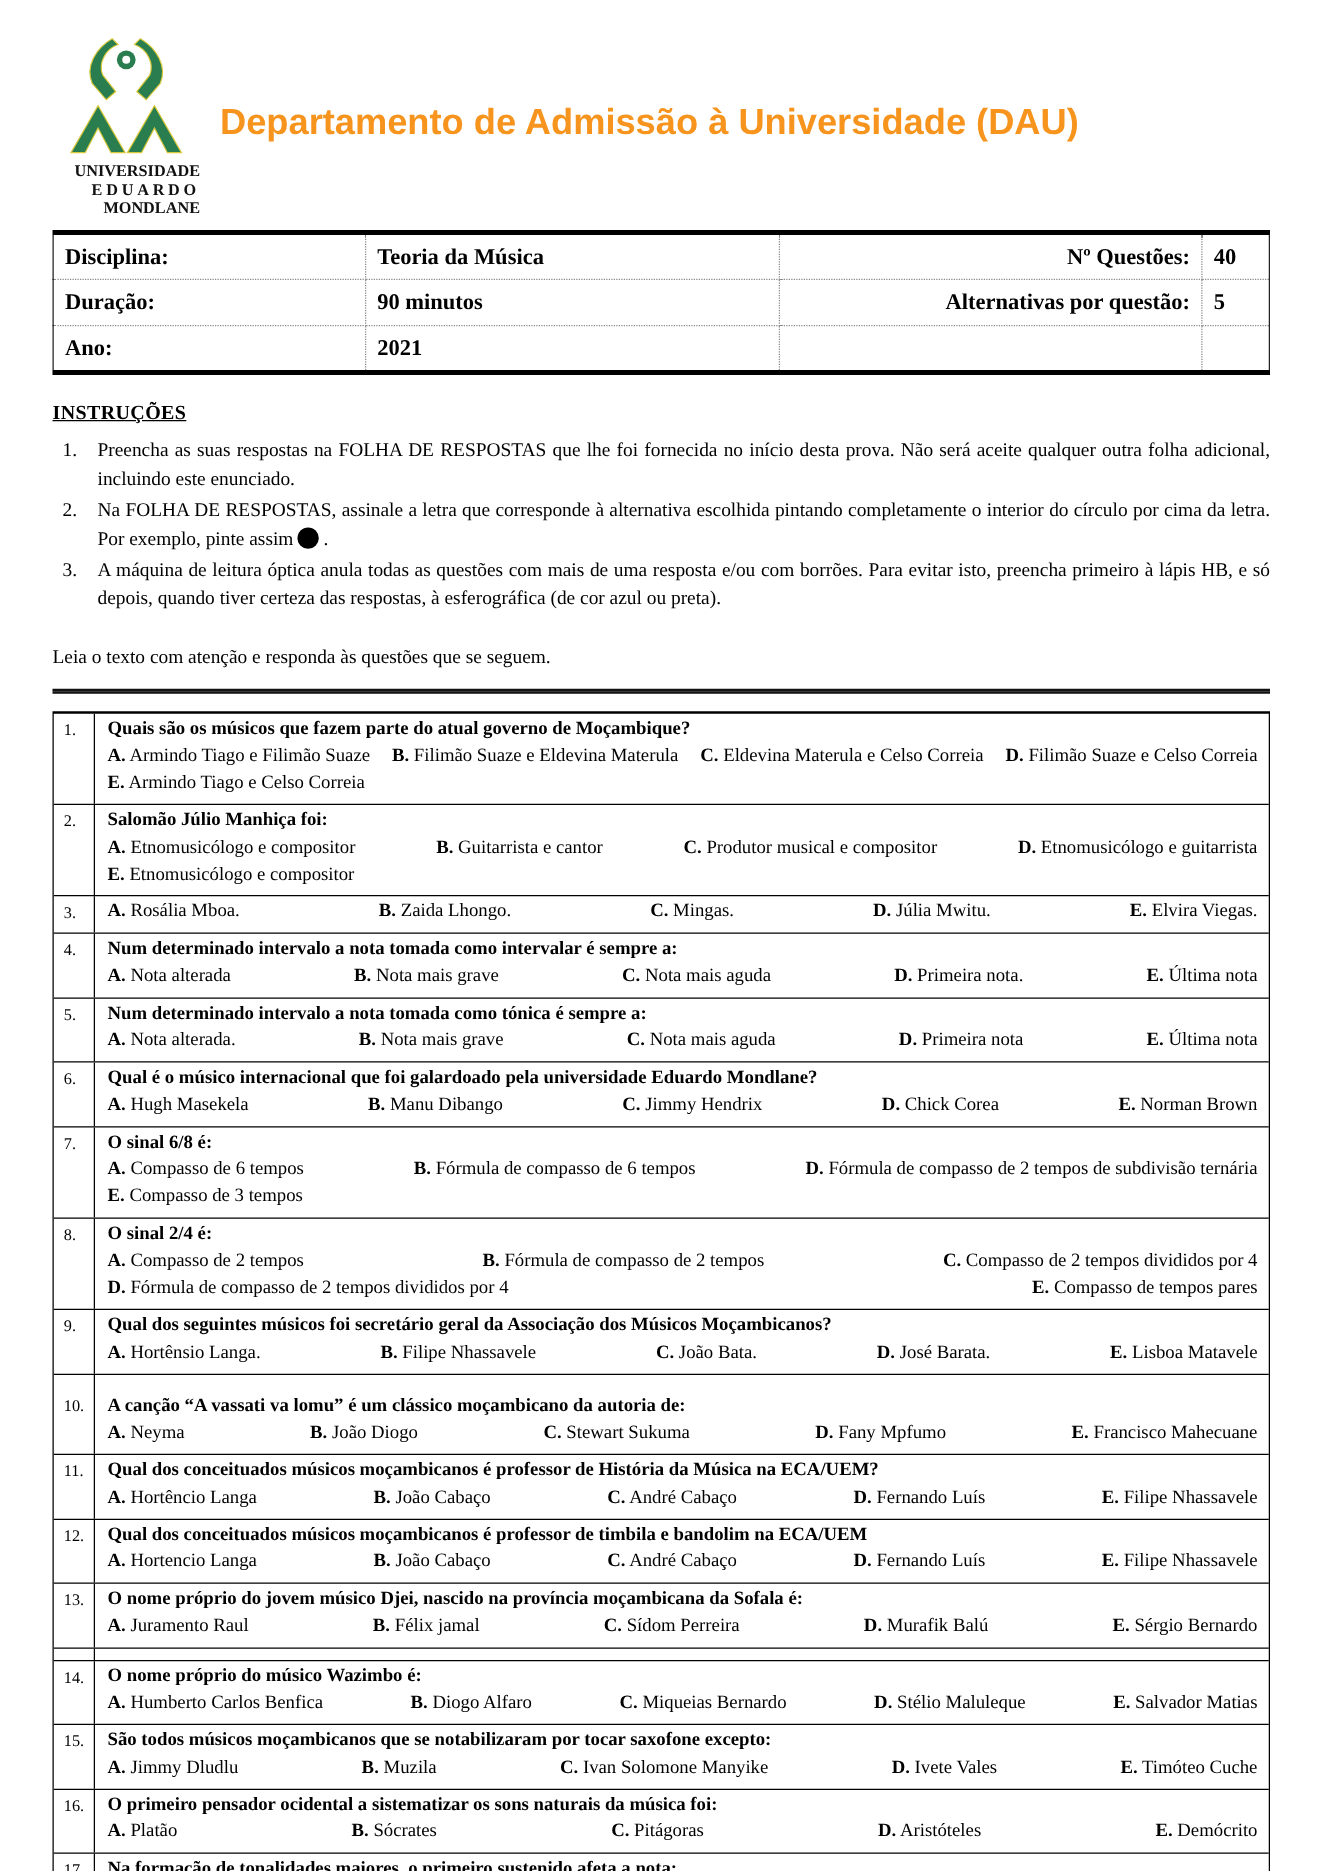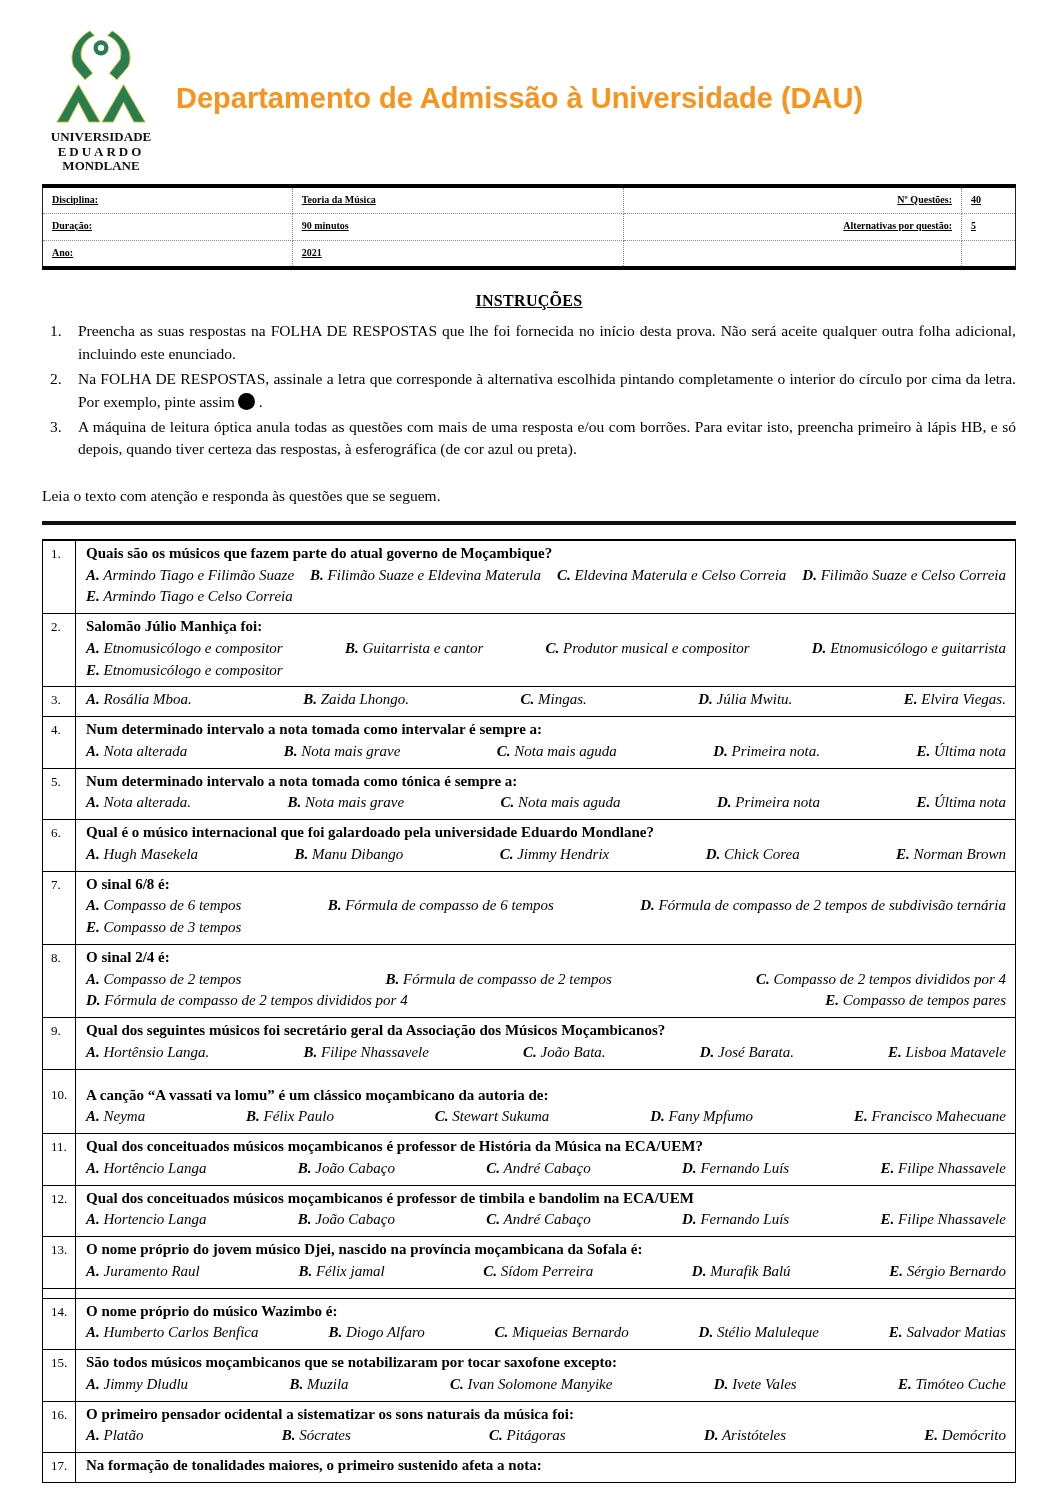--- a/index.html
+++ b/index.html
@@ -12,44 +12,44 @@
   html,body{ margin:0; padding:0; background:#ffffff; }
   body{
     width:1058px;
     color:#000;
     font-family:"Liberation Serif","DejaVu Serif",serif;
   }
   .page{ width:1058px; min-height:1497px; padding:26px 42px 40px; }
 
   
   .header{ display:flex; gap:16px; align-items:flex-start; }
-  .logo-block{ flex:0 0 118px; text-align:center; }
+  .logo-block{ flex:0 0 118px; text-align:right; }
   .logo-block svg{ width:94px; height:102px; display:block; margin:0 auto 2px; }
   .logo-text{ font-weight:bold; font-size:13px; line-height:1.12; color:#111; }
   .logo-text .l2{ letter-spacing:3px; }
   .titles{ padding-top:28px; font-family:"Liberation Sans","DejaVu Sans",sans-serif; }
   .title1{ font-size:27px; font-weight:bold; color:var(--green-title); }
   .title2{ font-size:29px; font-weight:bold; color:var(--orange-title); margin-top:28px; }
 
   
   table.info-table{
     width:100%; margin-top:10px; border-collapse:collapse;
     border-top:4px solid #000; border-bottom:4px solid #000;
     border-left:1.5px solid #222; border-right:1.5px solid #222;
   }
   table.info-table td{
     border:1px dotted #8a8a8a;
     padding:6px 9px 7px;
-    font-weight:bold; font-size:10px; line-height:1.25;text-decoration:underline;
+    font-weight:bold; font-size:18px; line-height:1.25;
   }
   table.info-table td.right{ text-align:right; }
 
   
   .instr-heading{
-    text-align:center; font-weight:bold; text-decoration:underline;
+    font-weight:bold; text-decoration:underline;
     font-size:16px; margin:22px 0 10px; letter-spacing:.3px;
   }
   .instr-item{ display:flex; font-size:15.5px; line-height:1.45; margin-bottom:3px; }
   .instr-num{ flex:0 0 36px; padding-left:8px; }
   .instr-text{ flex:1; text-align:justify; }
   .dot{
     display:inline-block; width:17px; height:17px; background:#000;
     border-radius:50%; vertical-align:-3px; margin:0 4px 0 3px;
   }
   .lead{ margin:26px 0 12px; font-size:15.5px; }
@@ -62,21 +62,21 @@
   
   .questions{ margin-top:14px; border:1.5px solid #000; border-top:2px solid #000; }
   .q-row{ display:flex; border-top:1px solid #000; }
   .q-row:first-child{ border-top:0; }
   .q-num{
     flex:0 0 33px; border-right:1px solid #000;
     padding:3px 2px 4px 8px; font-size:13px; line-height:1.5;
   }
   .q-body{ flex:1; min-width:0; padding:2px 9px 5px 10px; font-size:15px; line-height:1.45; }
   .q-text{ font-weight:bold; }
-  .q-opts{ display:flex; flex-wrap:wrap; justify-content:space-between; column-gap:14px;font-style:italic; }
+  .q-opts{ display:flex; flex-wrap:wrap; justify-content:space-between; column-gap:14px; }
   .opt{ white-space:normal; }
   .opt b{ font-weight:bold; }
   .q-row.space-above .q-num, .q-row.space-above .q-body{ padding-top:15px; }
   .q-gap .q-num, .q-gap .q-body{ height:9px; padding:0; }
 </style>
 </head>
 <body>
 
 <div class="page">
 
@@ -268,21 +268,21 @@
             <span class="opt"><b class="opt-letter">E.</b> <span class="opt-text">Lisboa Matavele</span></span>
           </div>
         </div>
       </div>
       <div class="q-row space-above">
         <div class="q-num">10.</div>
         <div class="q-body">
           <div class="q-text">A canção “A vassati va lomu” é um clássico moçambicano da autoria de:</div>
           <div class="q-opts">
             <span class="opt"><b class="opt-letter">A.</b> <span class="opt-text">Neyma</span></span>
-            <span class="opt"><b class="opt-letter">B.</b> <span class="opt-text">Félix Paulo</span></span>
+            <span class="opt"><b class="opt-letter">B.</b> <span class="opt-text">João Diogo</span></span>
             <span class="opt"><b class="opt-letter">C.</b> <span class="opt-text">Stewart Sukuma</span></span>
             <span class="opt"><b class="opt-letter">D.</b> <span class="opt-text">Fany Mpfumo</span></span>
             <span class="opt"><b class="opt-letter">E.</b> <span class="opt-text">Francisco Mahecuane</span></span>
           </div>
         </div>
       </div>
       <div class="q-row">
         <div class="q-num">11.</div>
         <div class="q-body">
           <div class="q-text">Qual dos conceituados músicos moçambicanos é professor de História da Música na ECA/UEM?</div>

